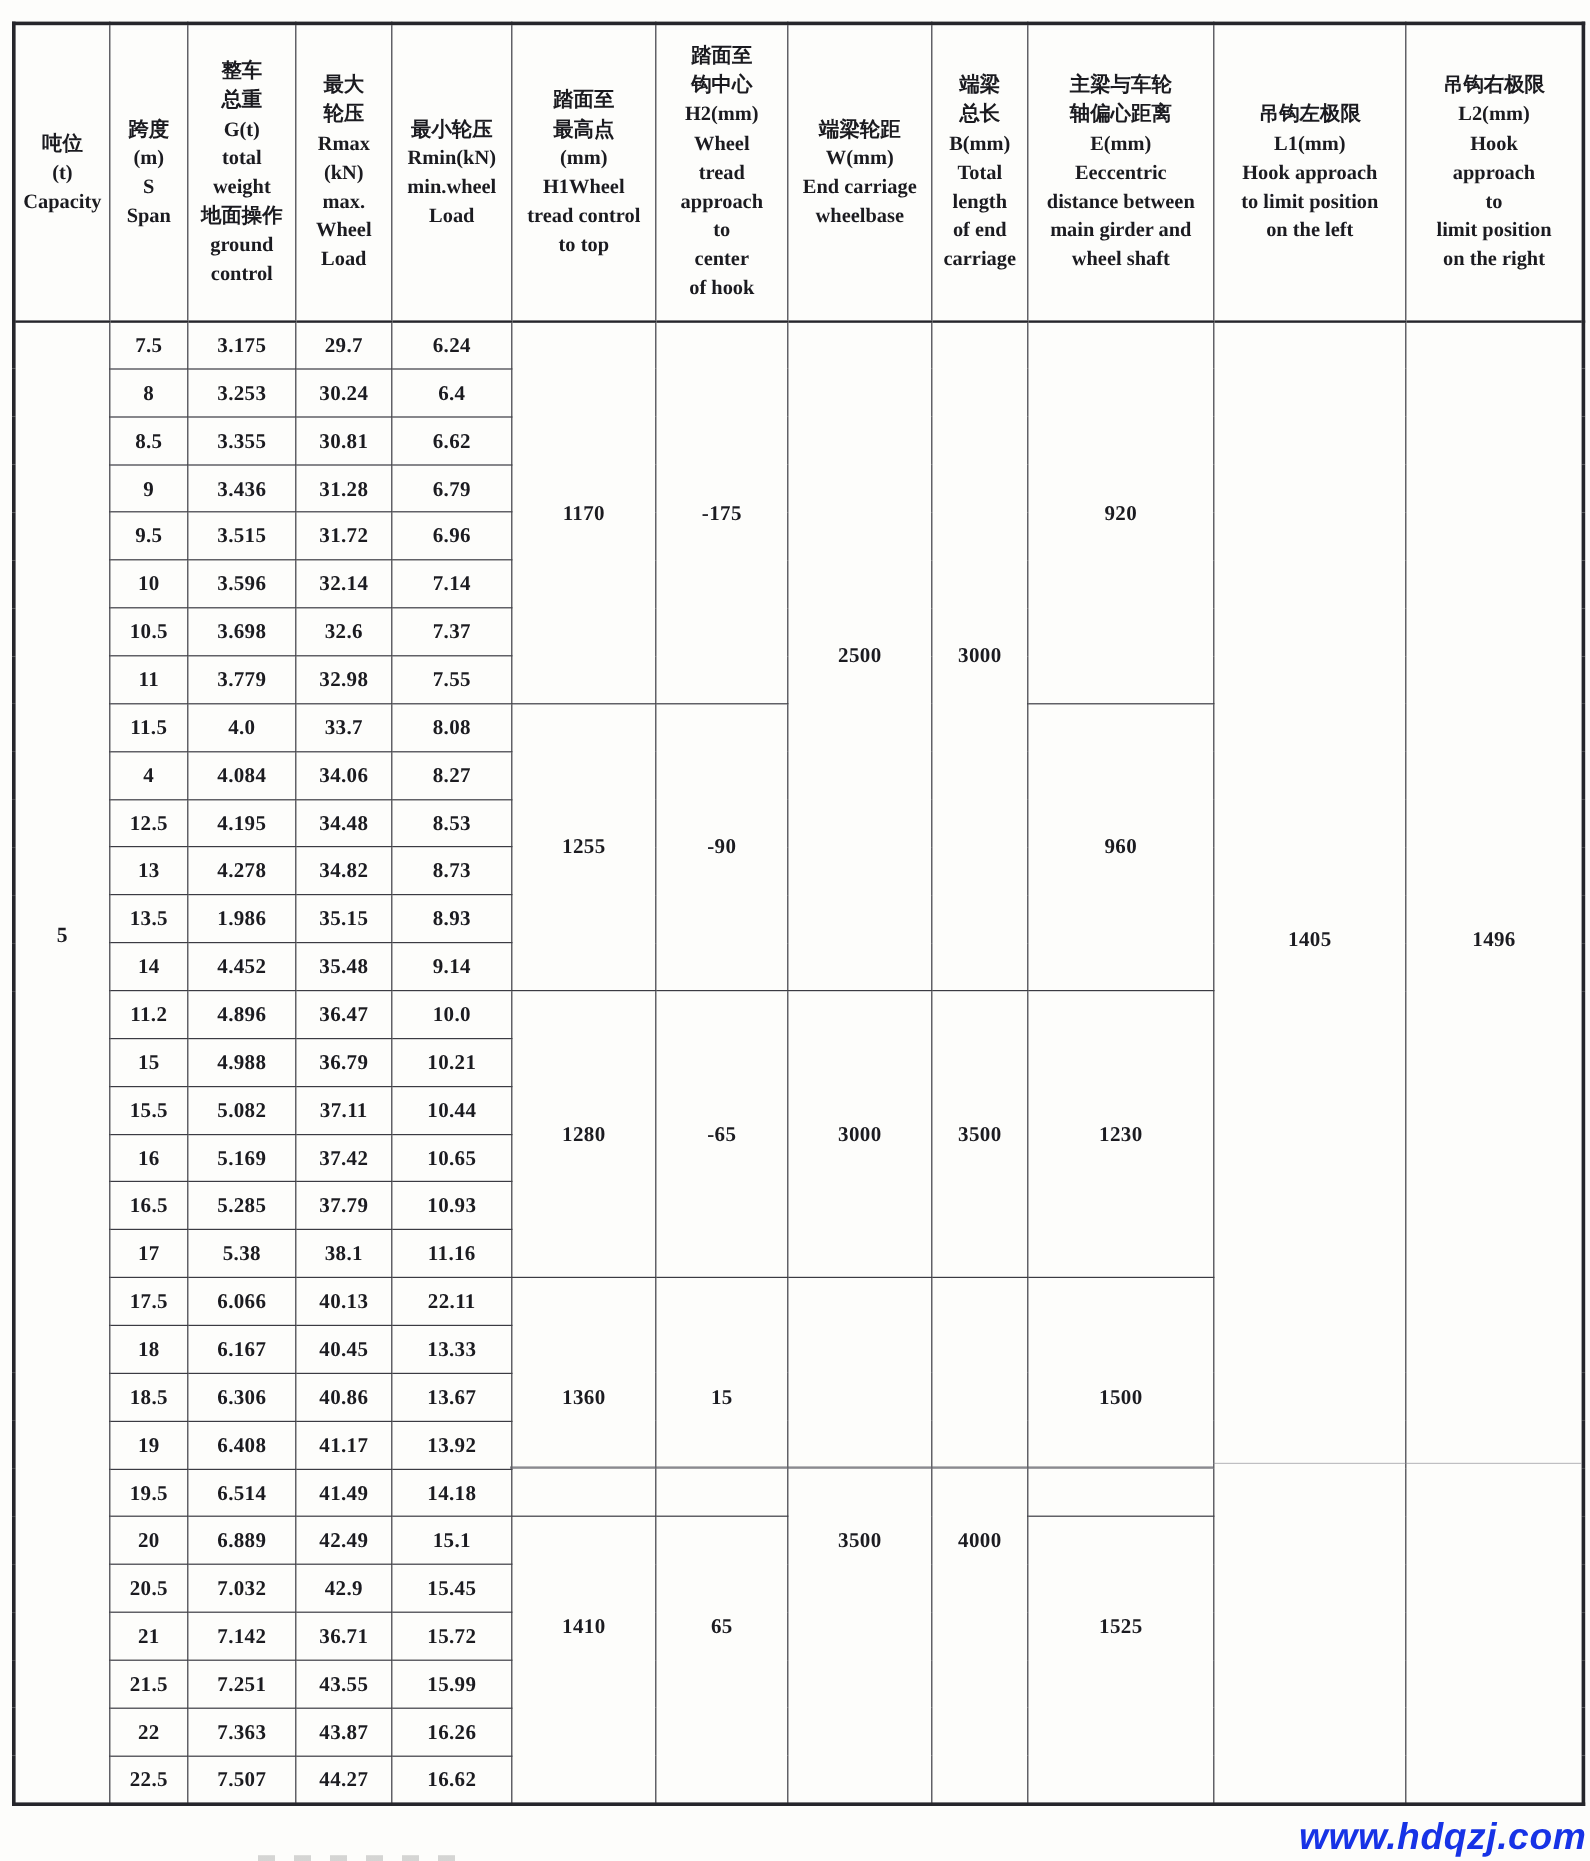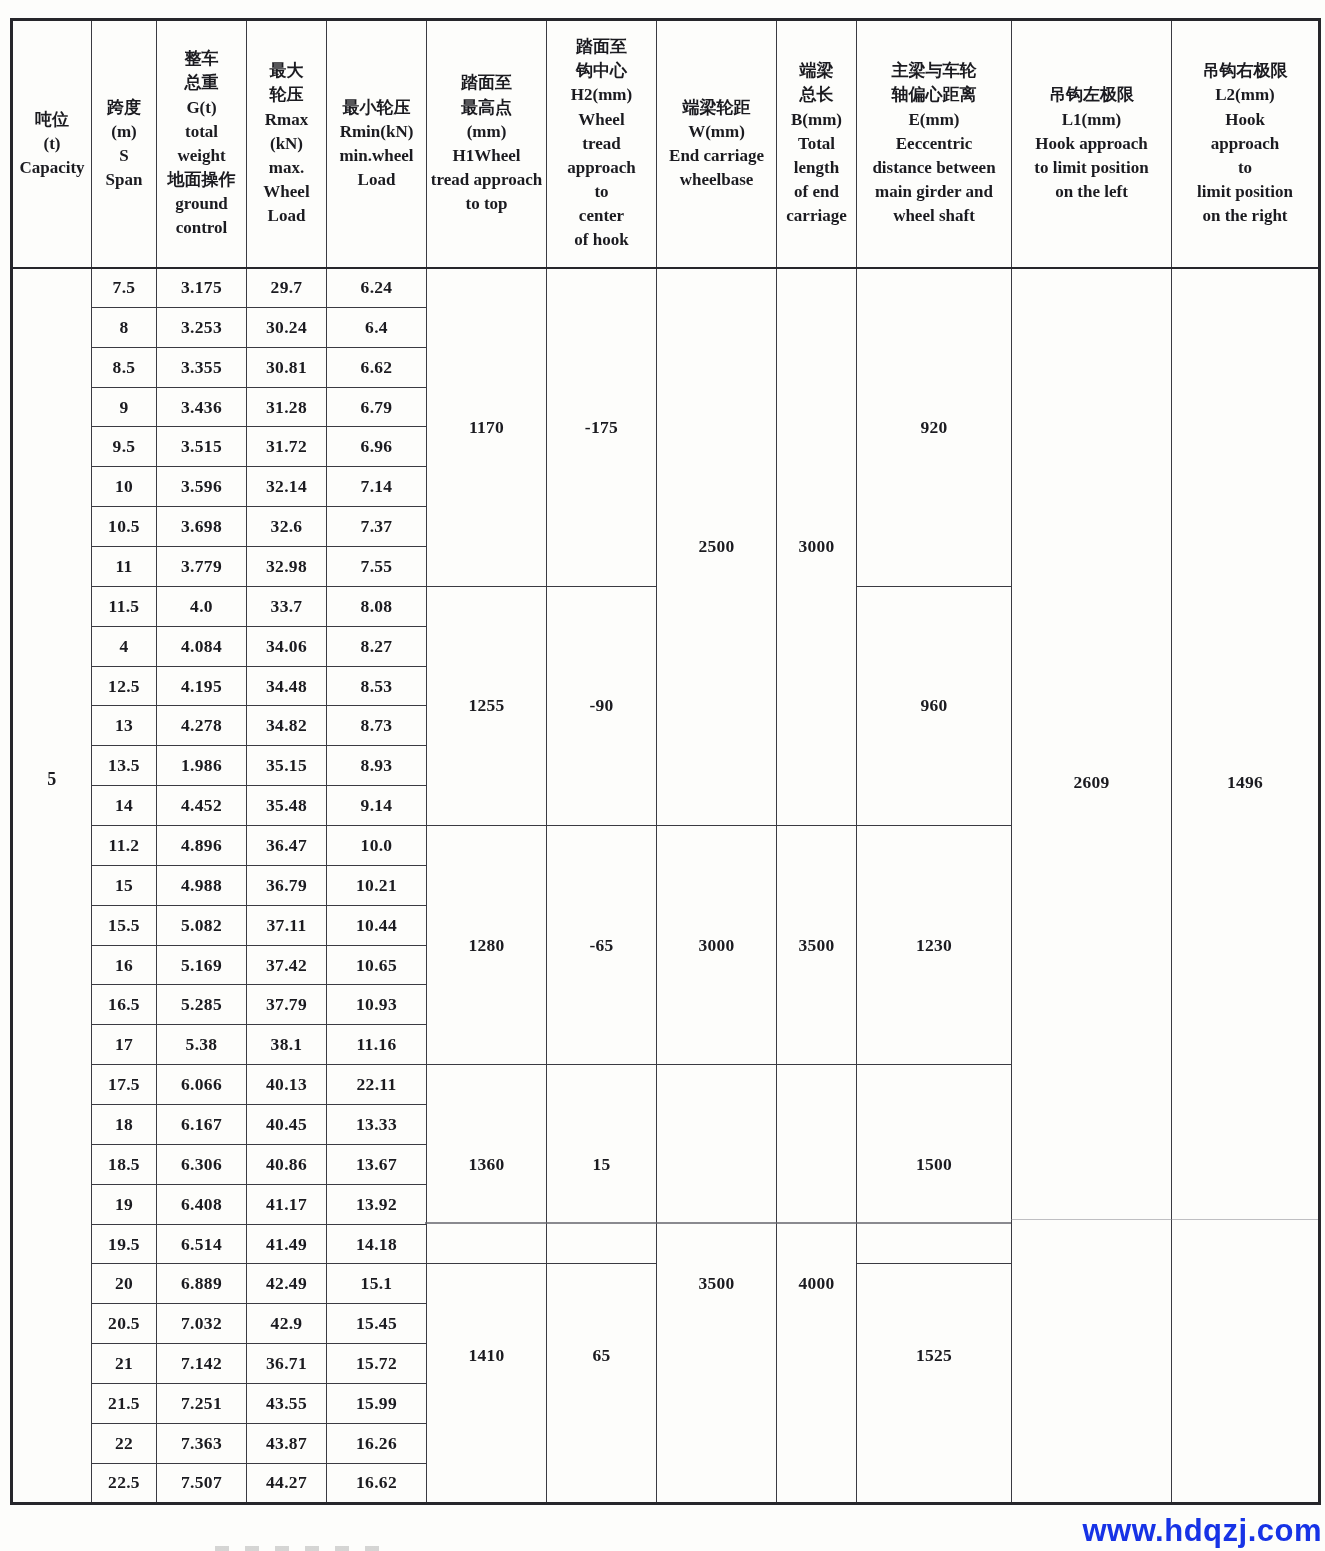--- a/index.html
+++ b/index.html
@@ -52,21 +52,21 @@
 
   .scan-artifact {
     position:absolute; left:215px; bottom:0; width:170px; height:5px;
     background:repeating-linear-gradient(90deg,#777 0 14px,transparent 14px 30px);
     opacity:.3;
   }
 
   .watermark {
     position:absolute; right:3px; bottom:2px;
     font-family:"Liberation Sans","DejaVu Sans",sans-serif;
-    font-weight:bold;
+    font-style:italic; font-weight:bold;
     font-size:31px; color:#1733e6; letter-spacing:0.5px;
     white-space:nowrap;
   }
 </style>
 </head>
 <body>
 
 <div class="page">
 
   <table class="spec">
@@ -120,21 +120,21 @@
             <div>最小轮压</div>
             <div>Rmin(kN)</div>
             <div>min.wheel</div>
             <div>Load</div>
           </th>
           <th class="c5">
             <div>踏面至</div>
             <div>最高点</div>
             <div>(mm)</div>
             <div>H1Wheel</div>
-            <div>tread approach</div>
+            <div>tread control</div>
             <div>to top</div>
           </th>
           <th class="c6">
             <div>踏面至</div>
             <div>钩中心</div>
             <div>H2(mm)</div>
             <div>Wheel</div>
             <div>tread</div>
             <div>approach</div>
             <div>to</div>
@@ -188,21 +188,21 @@
           <td rowspan="31" class="capacity-cell">5</td>
           <td>7.5</td>
           <td>3.175</td>
           <td>29.7</td>
           <td>6.24</td>
           <td rowspan="8">1170</td>
           <td rowspan="8">-175</td>
           <td rowspan="14">2500</td>
           <td rowspan="14">3000</td>
           <td rowspan="8">920</td>
-          <td rowspan="31" class="tall-cell">2609</td>
+          <td rowspan="31" class="tall-cell">1405</td>
           <td rowspan="31" class="tall-cell">1496</td>
         </tr>
         <tr>
           <td>8</td>
           <td>3.253</td>
           <td>30.24</td>
           <td>6.4</td>
         </tr>
         <tr>
           <td>8.5</td>

